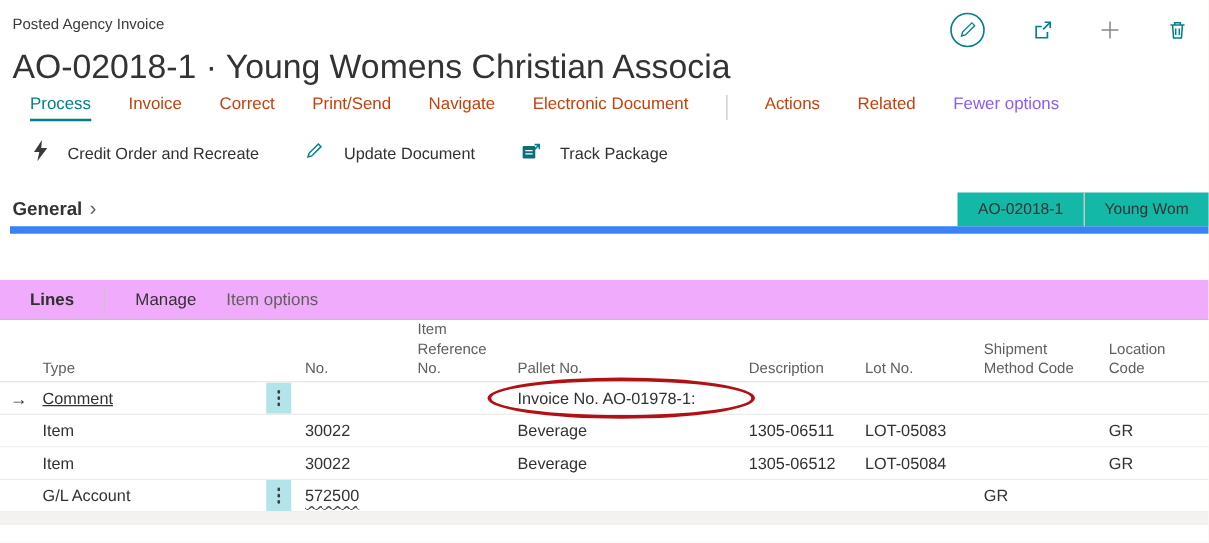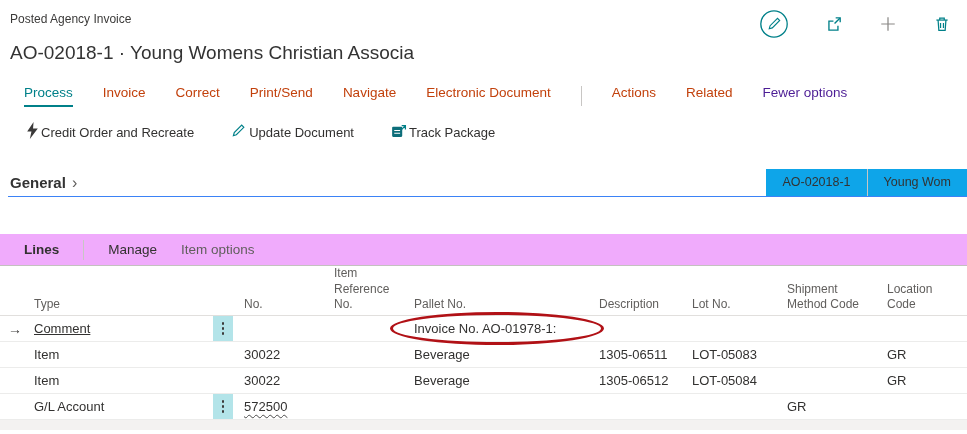--- a/index.html
+++ b/index.html
@@ -7,36 +7,36 @@
   .page {
     width:967px; height:434px; position:relative; overflow:hidden;
     background:#fff; font-family:"Liberation Sans", sans-serif; color:#323130;
   }
   
   .topbar { height:34px; padding:9px 16px 0 10px; display:flex; justify-content:space-between; align-items:flex-start; }
   .caption { font-size:12px; color:#3b3a39; padding-top:3px; }
   .header-icons { display:flex; align-items:center; gap:36px; }
   .icon-btn { display:flex; align-items:center; justify-content:center; cursor:pointer; background:none; border:none; padding:0; }
   
-  .title { font-size:19px; font-weight:300; color:#333; padding-left:10px; margin-top:2px; height:34px; line-height:34px; white-space:nowrap; }
-  
-  .menu-row { display:flex; align-items:center; gap:30px; margin-top:14px; padding-left:24px; height:24px; font-size:13.5px; }
+  .title { font-size:27px; font-weight:300; color:#333; padding-left:10px; margin-top:2px; height:34px; line-height:34px; white-space:nowrap; }
+  
+  .menu-row { display:flex; align-items:center; gap:30px; margin-top:4px; padding-left:24px; height:24px; font-size:13.5px; }
   .menu-item { color:#c2410c; cursor:pointer; padding-bottom:5px; border-bottom:2px solid transparent; white-space:nowrap; }
   .menu-item.active { color:var(--accent); border-bottom-color:var(--accent); }
-  .menu-item.muted { color:#4c1d95; }
+  .menu-item.muted { color:#8b5cf6; }
   .v-divider { width:1px; height:20px; background:#c8c6c4; }
   
   .action-row { display:flex; align-items:center; gap:36px; margin-top:12px; padding-left:26px; height:24px; font-size:13px; }
-  .action { display:flex; align-items:center; gap:2px; cursor:pointer; color:#323130; white-space:nowrap; }
-  
-  .general-row { display:flex; justify-content:space-between; align-items:flex-end; margin:26px 0 0 8px; border-bottom:1px solid #3b82f6; height:27px; }
+  .action { display:flex; align-items:center; gap:15px; cursor:pointer; color:#323130; white-space:nowrap; }
+  
+  .general-row { display:flex; justify-content:space-between; align-items:flex-end; margin:26px 0 0 8px; border-bottom:6px solid #3b82f6; height:27px; }
   .general-label { font-size:15px; font-weight:bold; color:#333; display:flex; align-items:center; gap:6px; padding-left:2px; padding-bottom:5px; }
   .chevron { font-weight:400; color:#605e5c; font-size:16px; line-height:1; }
   .chips { display:flex; }
-  .chip { background:#0ea5e9; font-size:12.5px; color:#333; padding:6px 16px 7px; white-space:nowrap; }
+  .chip { background:#14b8a6; font-size:12.5px; color:#333; padding:6px 16px 7px; white-space:nowrap; }
   .chip + .chip { border-left:1px solid #c8c6c4; }
   .chip.cut { padding-right:50px; margin-right:-34px; }
   
   .lines-bar { margin-top:37px; height:32px; background:#f0abfc; border-bottom:1px solid #c3c1bf; display:flex; align-items:center; gap:24px; padding-left:24px; font-size:13.5px; }
   .lines-title { font-weight:bold; color:#323130; }
   .lines-item { color:#323130; cursor:pointer; }
   .lines-item.muted { color:#605e5c; }
   
   :root { --cols: 26px 178px 32px 90px 80px 185px 93px 95px 100px 88px; }
   .thead { display:grid; grid-template-columns:var(--cols); align-items:end; height:50px; padding-bottom:0; border-bottom:1px solid #e1dfdd; color:#605e5c; font-size:12px; background:#fff; }

